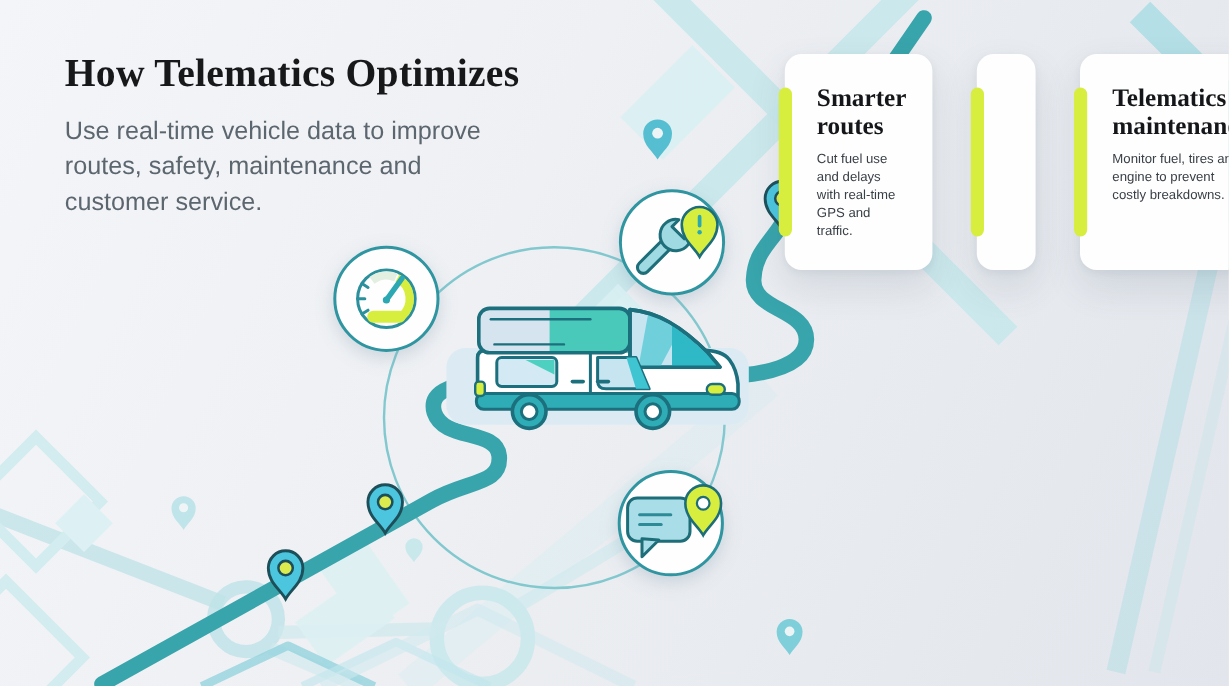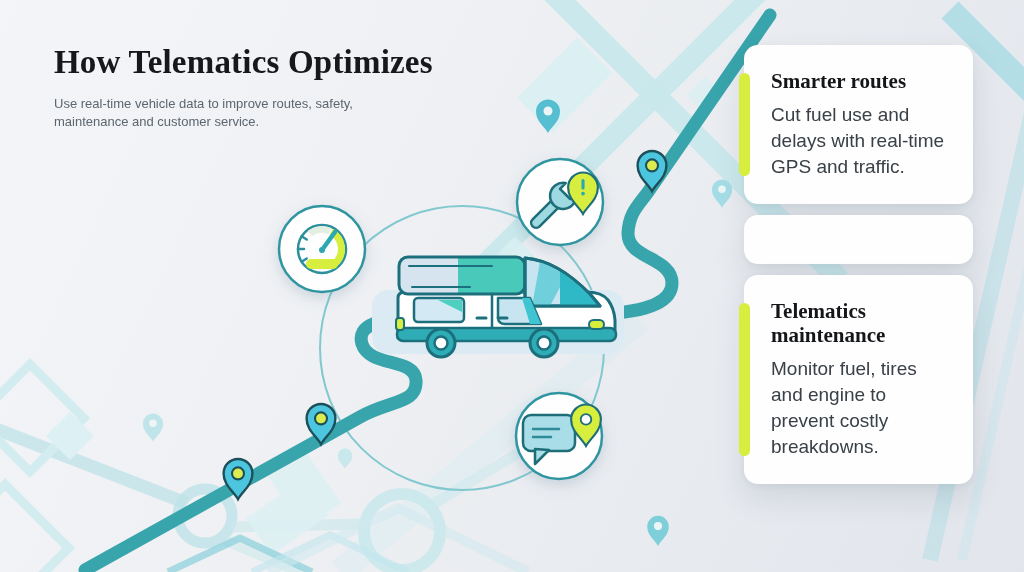--- a/index.html
+++ b/index.html
@@ -7,32 +7,32 @@
     position:relative;width:1024px;height:572px;overflow:hidden;
     background:linear-gradient(115deg,#f4f5f8 0%,#eef0f3 40%,#e6e9ee 78%,#e2e5eb 100%);
     font-family:"Liberation Sans","DejaVu Sans",sans-serif;
   }
   svg.art{position:absolute;left:0;top:0;}
   
   .header{position:absolute;left:54px;top:44px;width:430px;z-index:3;}
   .title{font-family:"Liberation Serif","DejaVu Serif",serif;font-weight:700;
     font-size:33px;line-height:1.14;color:#17181a;letter-spacing:.2px;}
   .title span{display:block;}
-  .subtitle{margin-top:13px;font-size:13px;line-height:1.42;color:#5c666f;width:352px;}
+  .subtitle{margin-top:13px;font-size:21px;line-height:1.42;color:#5c666f;width:352px;}
   
   .cards{position:absolute;left:744px;top:45px;width:229px;display:flex;
-    flex-direction:column;gap:11px;z-index:3;}
+    flex-direction:row;gap:37px;z-index:3;justify-content:center;}
   .card{position:relative;background:#fefefe;border-radius:14px;
     box-shadow:0 14px 30px rgba(70,95,115,.14),0 2px 6px rgba(70,95,115,.07);
     padding:25px 22px 24px 27px;box-sizing:border-box;}
   .card .bar{position:absolute;left:-5px;top:28px;bottom:28px;width:11px;
     border-radius:7px;background:#d7ee3f;}
   .card h2{font-family:"Liberation Serif","DejaVu Serif",serif;font-weight:700;
     font-size:21px;line-height:1.14;color:#141619;margin:0 0 8px;}
-  .card p{margin:0;font-size:19px;line-height:1.37;color:#3a4047;}
+  .card p{margin:0;font-size:11px;line-height:1.37;color:#3a4047;}
 </style>
 </head>
 <body>
 
 <div class="stage">
 
 <svg class="art" width="1024" height="572" viewBox="0 0 1024 572">
   <defs>
     <filter id="soft" x="-40%" y="-40%" width="180%" height="180%">
       <feDropShadow dx="0" dy="5" stdDeviation="7" flood-color="#6d8fa3" flood-opacity="0.28"></feDropShadow>

